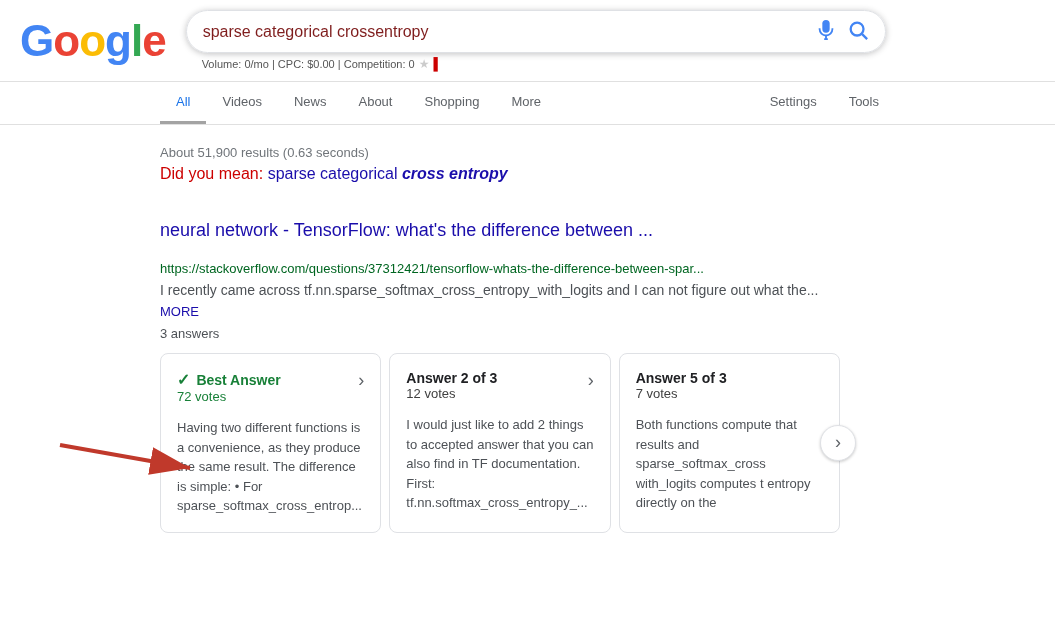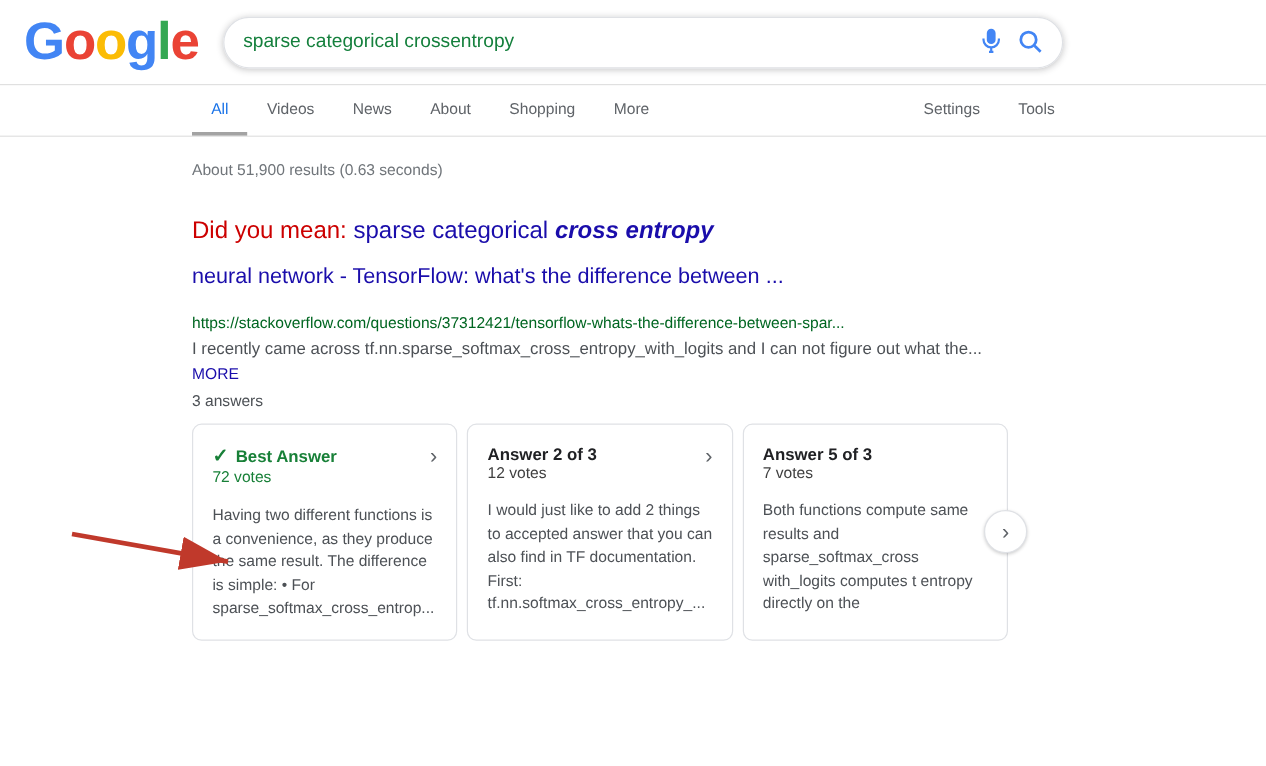--- a/index.html
+++ b/index.html
@@ -37,21 +37,21 @@
       border-radius: 24px;
       padding: 8px 16px;
       box-shadow: 0 1px 6px rgba(32,33,36,.28);
       gap: 10px;
     }
     #search-input {
       border: none;
       outline: none;
       font-size: 16px;
       flex: 1;
-      color: #15803d;
+      color: #7f1d1d;
     }
     .search-icon-btn {
       cursor: pointer;
       background: none;
       border: none;
       padding: 0;
     }
     .mic-icon {
       width: 22px;
       height: 22px;
@@ -96,26 +96,26 @@
 
     
     #main-content {
       padding: 20px 160px;
       max-width: 1000px;
     }
 
     #results-count {
       color: #70757a;
       font-size: 13px;
-      margin-bottom: 32px;
+      margin-bottom: 5px;
     }
 
     #did-you-mean {
-      margin-bottom: 16px;
-      font-size: 20px;
+      margin-bottom: 37px;
+      font-size: 16px;
     }
     #did-you-mean .dym-label { color: #c00; }
     #did-you-mean .dym-link { color: #1a0dab; text-decoration: none; }
     #did-you-mean .dym-bold { font-weight: bold; font-style: italic; }
 
     
     .result-item { margin-bottom: 16px; }
     .result-title a {
       font-size: 18px;
       color: #1a0dab;
@@ -264,20 +264,25 @@
             <path d="M12 1a4 4 0 0 1 4 4v6a4 4 0 0 1-8 0V5a4 4 0 0 1 4-4z" fill="none" stroke="#EA4335" stroke-width="0"></path>
           </svg>
         </button>
         <button class="search-icon-btn">
           <svg width="22" height="22" viewBox="0 0 24 24">
             <circle cx="11" cy="11" r="7" stroke="#4285F4" stroke-width="2.5" fill="none"></circle>
             <line x1="16.5" y1="16.5" x2="22" y2="22" stroke="#4285F4" stroke-width="2.5"></line>
           </svg>
         </button>
       </div>
+      <div id="volume-info">
+        <span>Volume: 0/mo | CPC: $0.00 | Competition: 0</span>
+        <span class="star-icon">★</span>
+        <span class="red-icon">▌</span>
+      </div>
     </div>
   </div>
 
   <div id="nav-tabs">
     <a class="nav-tab active">All</a>
     <a class="nav-tab">Videos</a>
     <a class="nav-tab">News</a>
     <a class="nav-tab">About</a>
     <a class="nav-tab">Shopping</a>
     <a class="nav-tab">More</a>
@@ -335,21 +340,21 @@
           <div class="answer-text">I would just like to add 2 things to accepted answer that you can also find in TF documentation. First: tf.nn.softmax_cross_entropy_...</div>
         </div>
 
         <div class="answer-card">
           <div class="answer-card-header">
             <div>
               <div class="answer-card-title">Answer 5 of 3</div>
               <div class="answer-votes normal">7 votes</div>
             </div>
           </div>
-          <div class="answer-text">Both functions compute same results and sparse_softmax_cross with_logits computes t entropy directly on the</div>
+          <div class="answer-text">Both functions compute that results and sparse_softmax_cross with_logits computes t entropy directly on the</div>
         </div>
 
         <button class="next-btn">›</button>
       </div>
     </div>
   </div>
 
 </div>
 
 </body></html>

